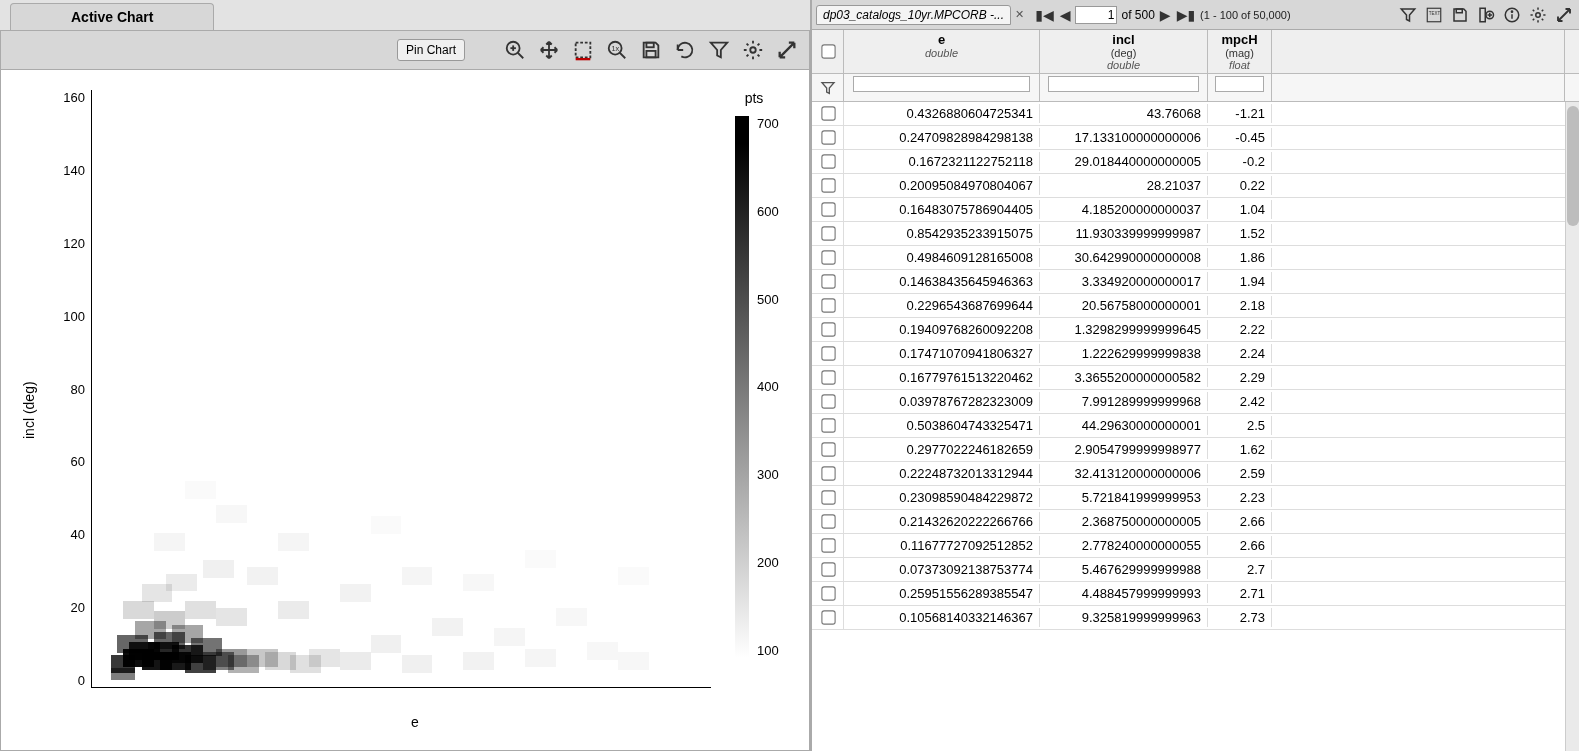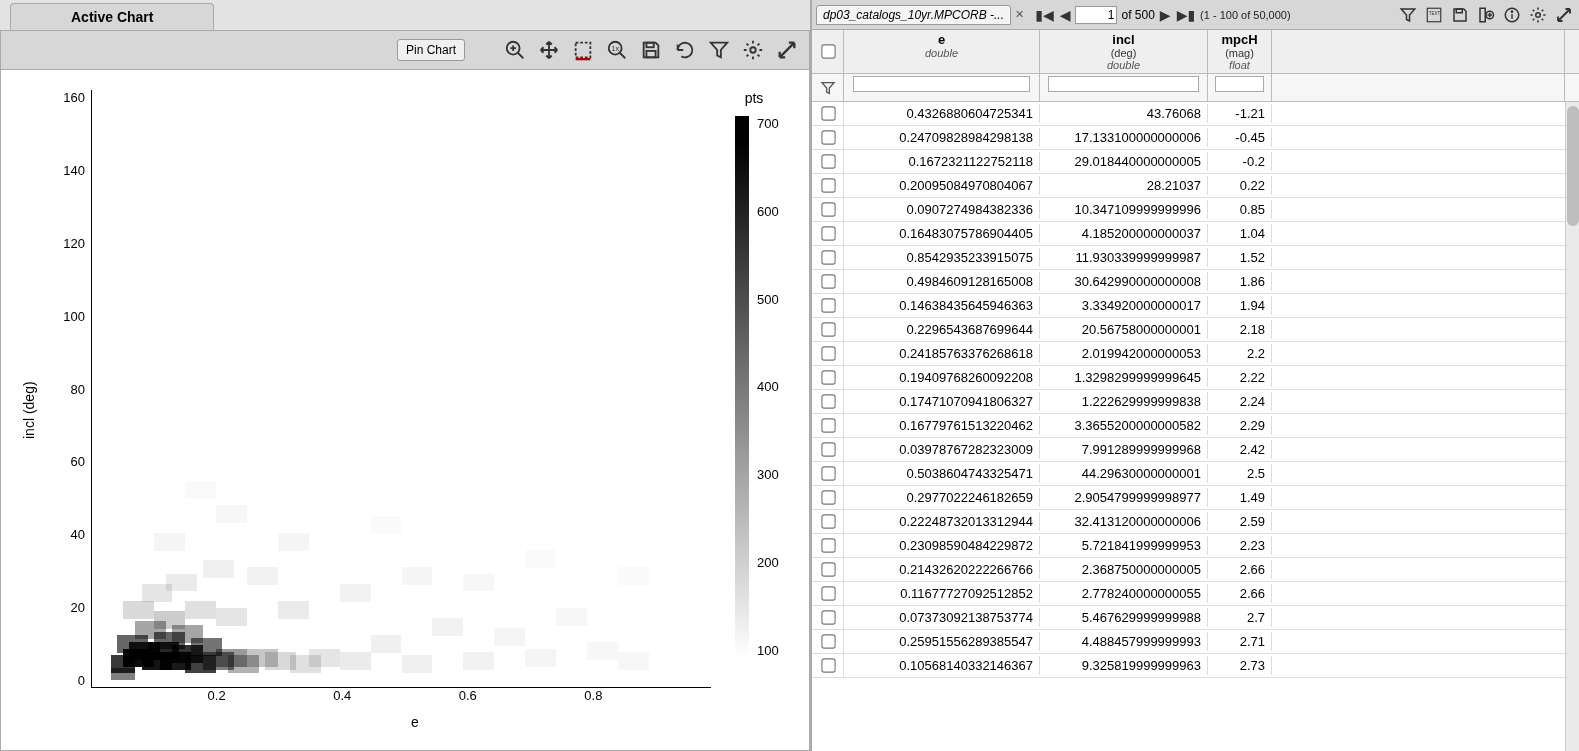--- a/index.html
+++ b/index.html
@@ -216,26 +216,20 @@
                     <div>500</div>
                     <div>400</div>
                     <div>300</div>
                     <div>200</div>
                     <div>100</div>
                   </div>
               </div>
             </div>
           </div>
           <div class="x-ticks">
-            <div class="x-ticks-container" id="x-ticks">
-                <div class="x-tick" style="left: 20%;">0.2</div>
-                <div class="x-tick" style="left: 40%;">0.4</div>
-                <div class="x-tick" style="left: 60%;">0.6</div>
-                <div class="x-tick" style="left: 80%;">0.8</div>
-              </div>
             <div style="width:70px;"></div>
           </div>
           <div class="x-axis-label">e</div>
         </div>
       </div>
     </div>
   </div>
 
   <div class="right-panel">
     <div class="data-toolbar">
@@ -364,29 +358,20 @@
             </div>
     <div class="cell col-e">0.20095084970804067</div>
     <div class="cell col-incl">28.21037</div>
     <div class="cell col-mpch">0.22</div>
     <div class="cell col-rest"></div>
   </div>
           <div class="data-row">
     <div class="cell cell-checkbox">
               <input type="checkbox" style="">
             </div>
-    <div class="cell col-e">0.0907274984382336</div>
-    <div class="cell col-incl">10.347109999999996</div>
-    <div class="cell col-mpch">0.85</div>
-    <div class="cell col-rest"></div>
-  </div>
-          <div class="data-row">
-    <div class="cell cell-checkbox">
-              <input type="checkbox" style="">
-            </div>
     <div class="cell col-e">0.16483075786904405</div>
     <div class="cell col-incl">4.185200000000037</div>
     <div class="cell col-mpch">1.04</div>
     <div class="cell col-rest"></div>
   </div>
           <div class="data-row">
     <div class="cell cell-checkbox">
               <input type="checkbox" style="">
             </div>
     <div class="cell col-e">0.8542935233915075</div>
@@ -418,29 +403,20 @@
             </div>
     <div class="cell col-e">0.2296543687699644</div>
     <div class="cell col-incl">20.56758000000001</div>
     <div class="cell col-mpch">2.18</div>
     <div class="cell col-rest"></div>
   </div>
           <div class="data-row">
     <div class="cell cell-checkbox">
               <input type="checkbox" style="">
             </div>
-    <div class="cell col-e">0.24185763376268618</div>
-    <div class="cell col-incl">2.019942000000053</div>
-    <div class="cell col-mpch">2.2</div>
-    <div class="cell col-rest"></div>
-  </div>
-          <div class="data-row">
-    <div class="cell cell-checkbox">
-              <input type="checkbox" style="">
-            </div>
     <div class="cell col-e">0.19409768260092208</div>
     <div class="cell col-incl">1.3298299999999645</div>
     <div class="cell col-mpch">2.22</div>
     <div class="cell col-rest"></div>
   </div>
           <div class="data-row">
     <div class="cell cell-checkbox">
               <input type="checkbox" style="">
             </div>
     <div class="cell col-e">0.17471070941806327</div>
@@ -474,21 +450,21 @@
     <div class="cell col-incl">44.29630000000001</div>
     <div class="cell col-mpch">2.5</div>
     <div class="cell col-rest"></div>
   </div>
           <div class="data-row">
     <div class="cell cell-checkbox">
               <input type="checkbox" style="">
             </div>
     <div class="cell col-e">0.2977022246182659</div>
     <div class="cell col-incl">2.9054799999998977</div>
-    <div class="cell col-mpch">1.49</div>
+    <div class="cell col-mpch">1.62</div>
     <div class="cell col-rest"></div>
   </div>
           <div class="data-row">
     <div class="cell cell-checkbox">
               <input type="checkbox" style="">
             </div>
     <div class="cell col-e">0.22248732013312944</div>
     <div class="cell col-incl">32.413120000000006</div>
     <div class="cell col-mpch">2.59</div>
     <div class="cell col-rest"></div>

